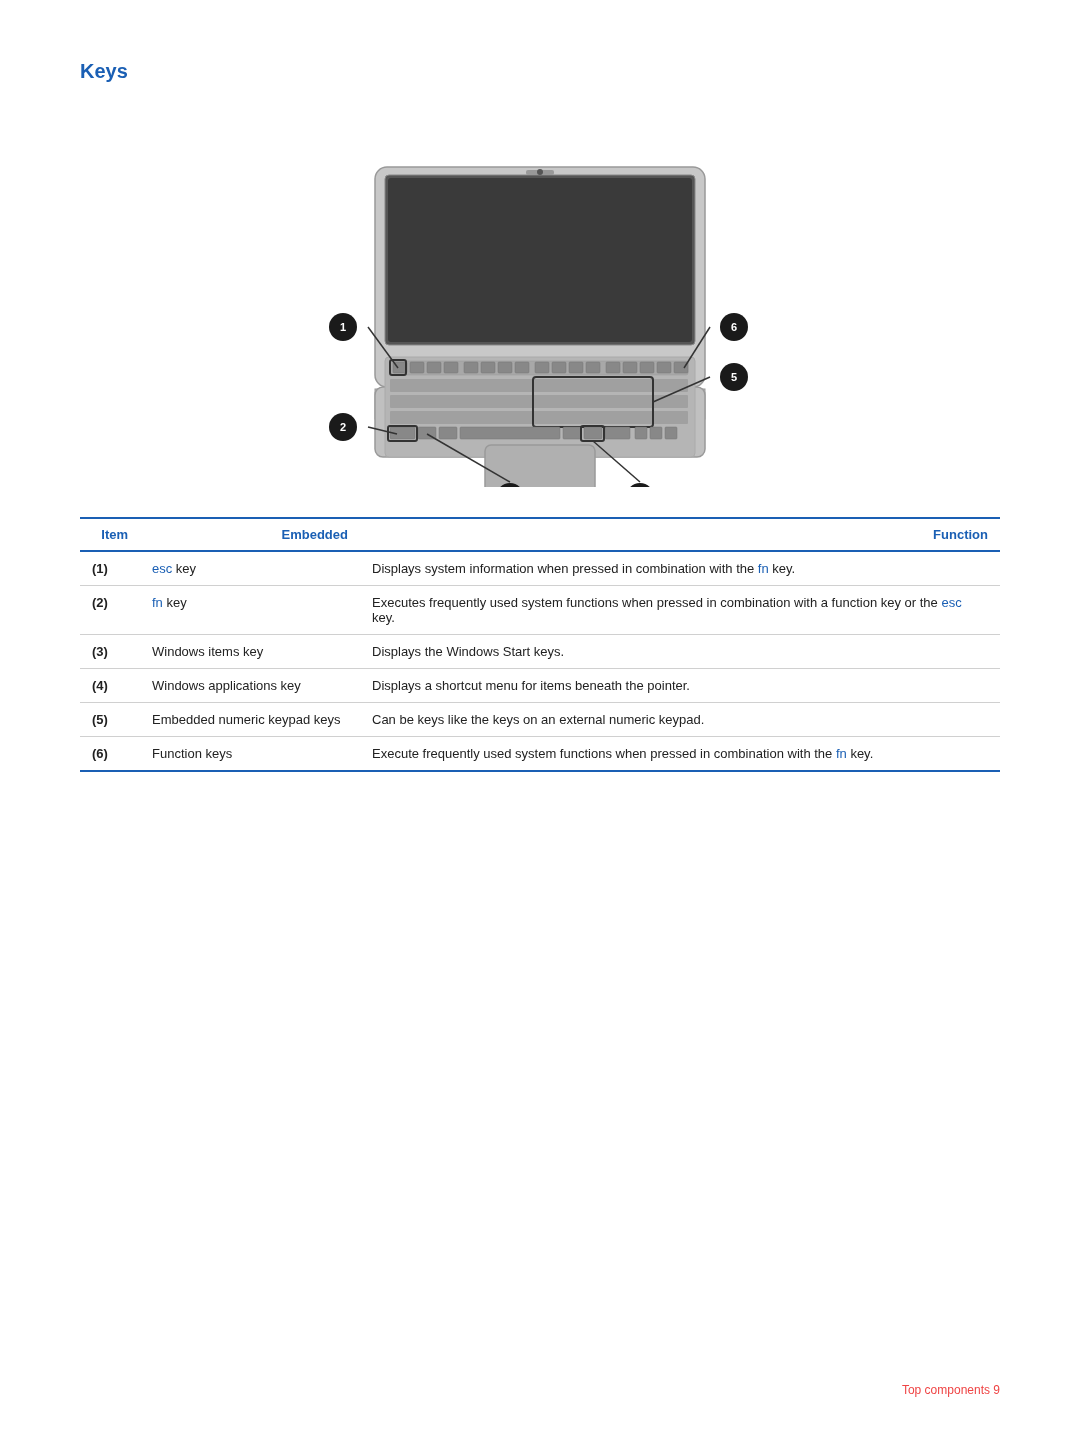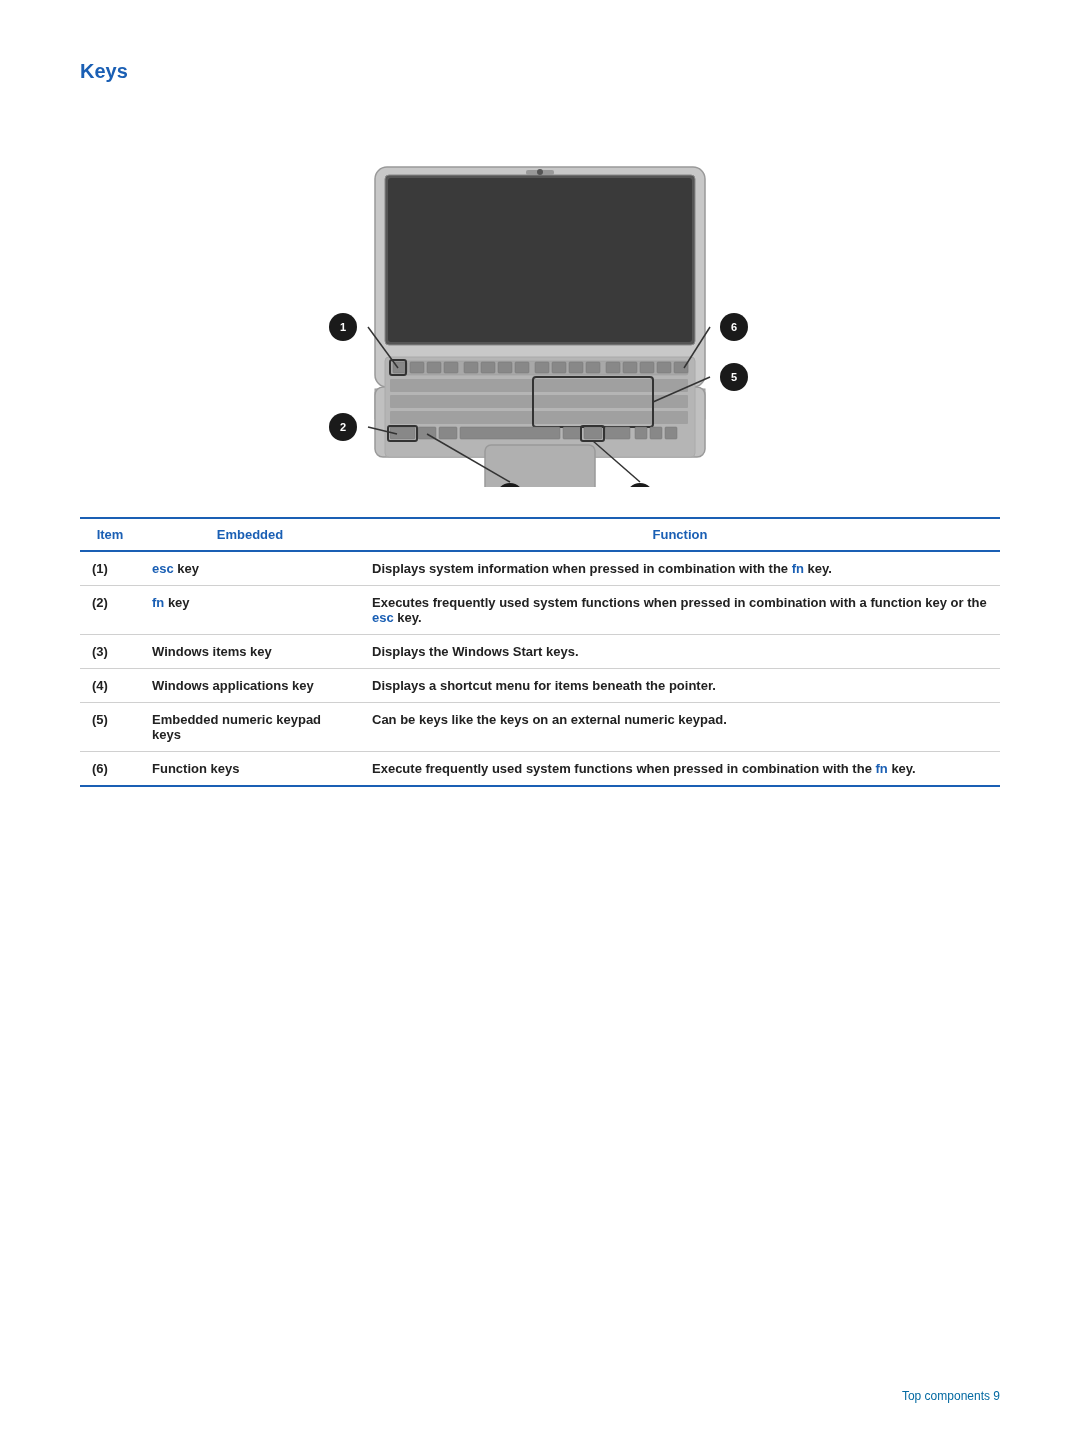--- a/index.html
+++ b/index.html
@@ -45,33 +45,32 @@
       margin-top: 10px;
     }
 
     .data-table thead tr {
       border-top: 2px solid #1a5fb4;
       border-bottom: 2px solid #1a5fb4;
     }
 
     .data-table th {
       padding: 8px 12px;
-      text-align: center;
+      text-align: right;
       font-weight: bold;
       color: #1a5fb4;
       font-size: 13px;
     }
 
     .data-table td {
       padding: 9px 12px;
       vertical-align: top;
       font-size: 13px;
       color: #222;
       border-bottom: 1px solid #d0d0d0;
-      font-weight: bold;
     }
 
     .data-table tr:last-child td {
       border-bottom: 2px solid #1a5fb4;
     }
 
     .data-table td:first-child {
       font-weight: bold;
       white-space: nowrap;
       width: 60px;
@@ -81,24 +80,24 @@
       width: 220px;
     }
 
     .highlight-blue {
       color: #1a5fb4;
       font-style: normal;
     }
 
     .footer-text {
       position: absolute;
-      bottom: 34px;
+      bottom: 40px;
       right: 80px;
       font-size: 12px;
-      color: #0369a1;
+      color: #ef4444;
     }
 
     .callout-circle {
       fill: #1a1a1a;
       stroke: none;
     }
     .callout-text {
       fill: white;
       font-size: 11px;
       font-weight: bold;

